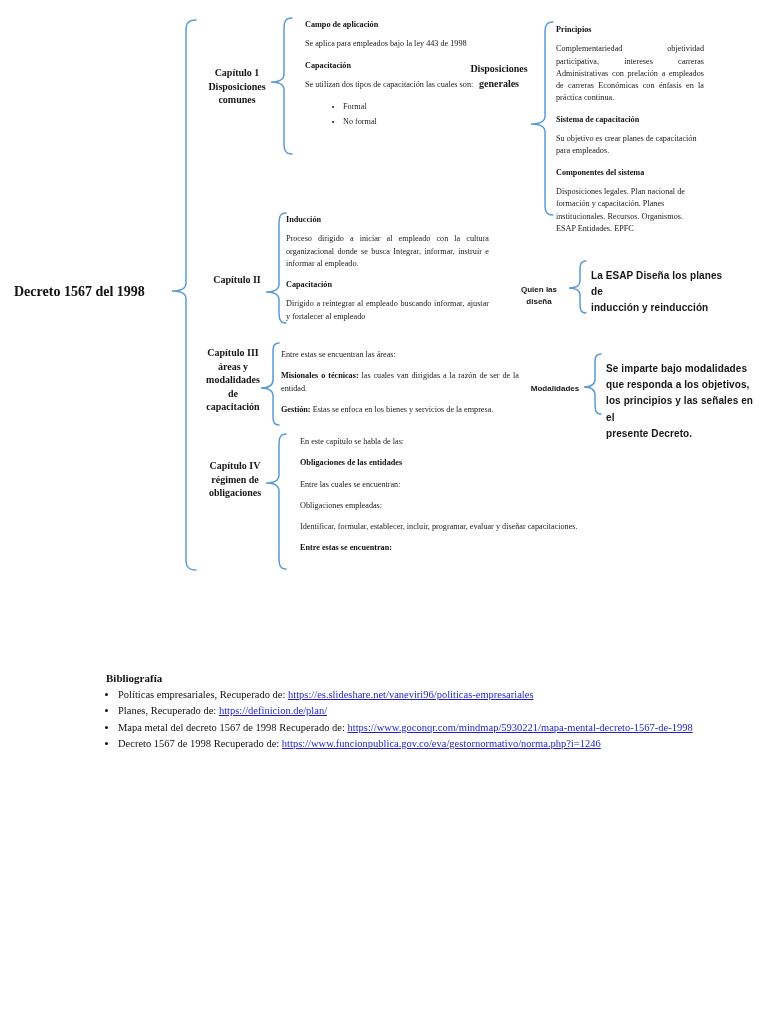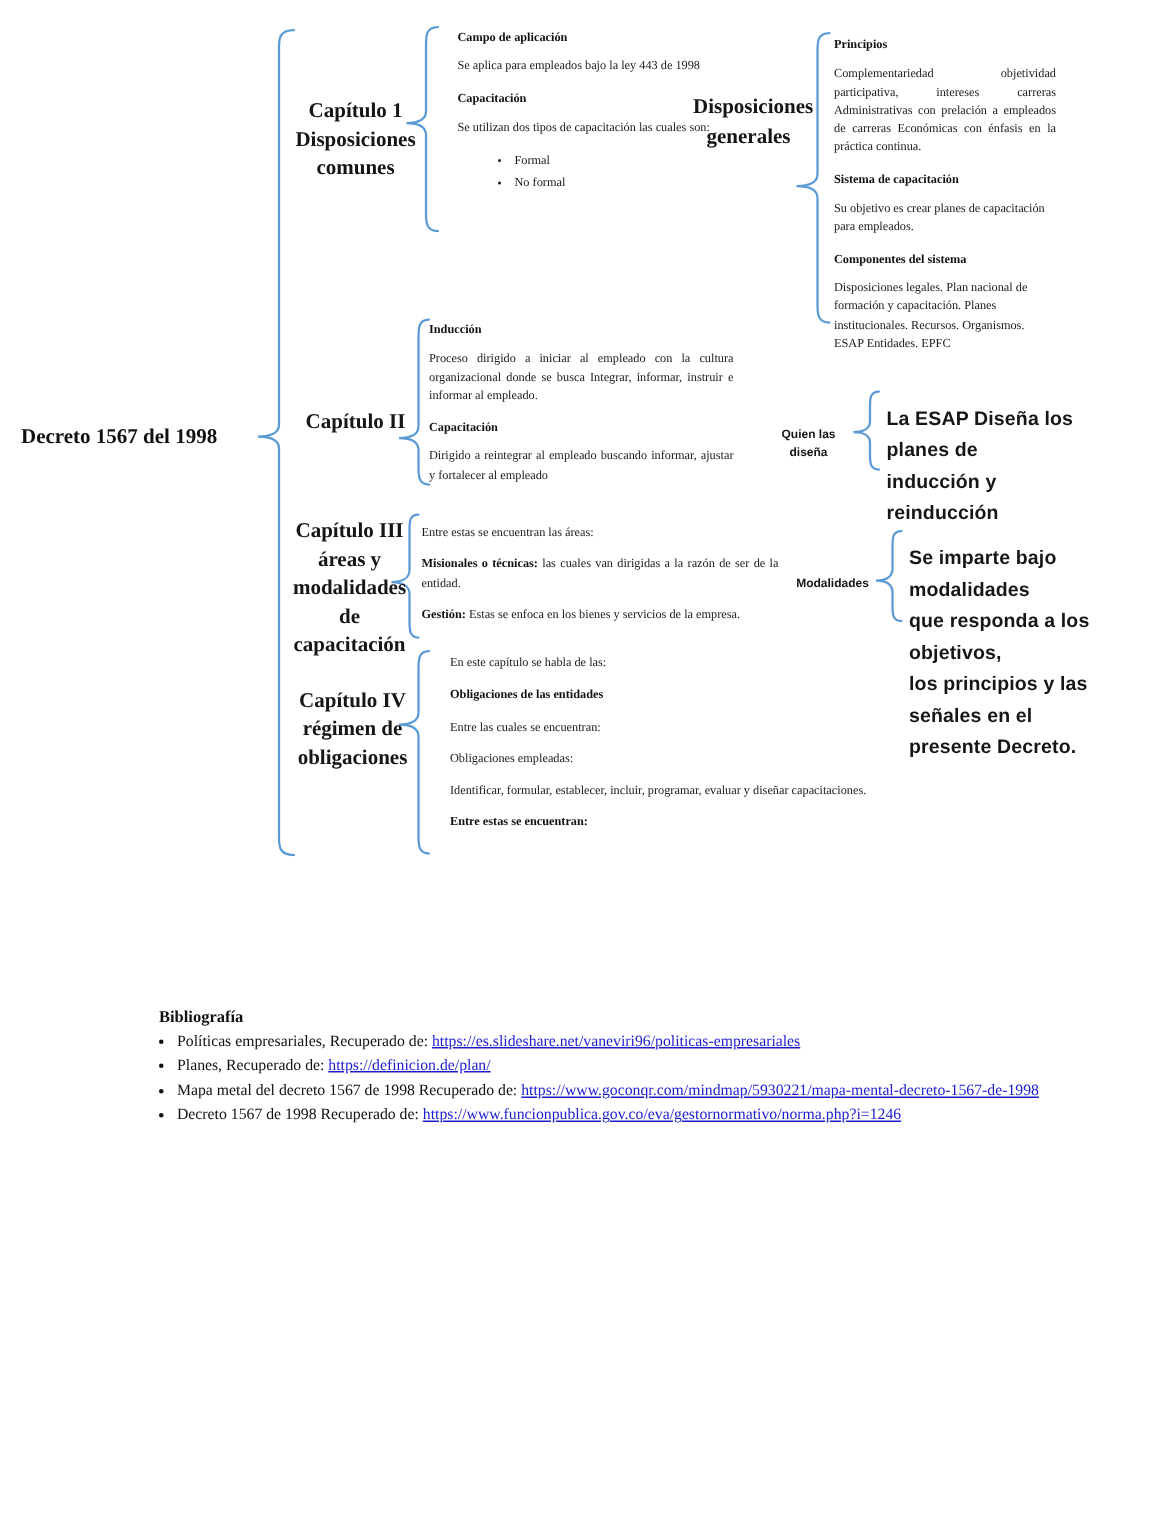--- a/index.html
+++ b/index.html
@@ -19,21 +19,21 @@
     position: relative;
     width: 768px;
     height: 1024px;
   }
   .abs { position: absolute; }
 
   
   .node-label {
     font-family: "Liberation Serif", "DejaVu Serif", serif;
     font-weight: bold;
-    font-size: 14px;
+    font-size: 10px;
     line-height: 1.35;
     text-align: center;
     color: #161616;
   }
   .root-label {
     font-family: "Liberation Serif", "DejaVu Serif", serif;
     font-weight: bold;
     font-size: 14px;
     color: #111111;
     white-space: nowrap;
@@ -70,21 +70,21 @@
     font-family: "Liberation Sans", "DejaVu Sans", sans-serif;
     font-weight: bold;
     font-size: 8px;
     line-height: 1.5;
     color: #161616;
     text-align: center;
   }
   .sans-body {
     font-family: "Liberation Sans", "DejaVu Sans", sans-serif;
     font-weight: bold;
-    font-size: 13px;
+    font-size: 10px;
     line-height: 1.62;
     color: #161616;
     text-align: left;
     letter-spacing: 0.1px;
   }
 
   
   .brace-layer {
     position: absolute;
     left: 0; top: 0;

